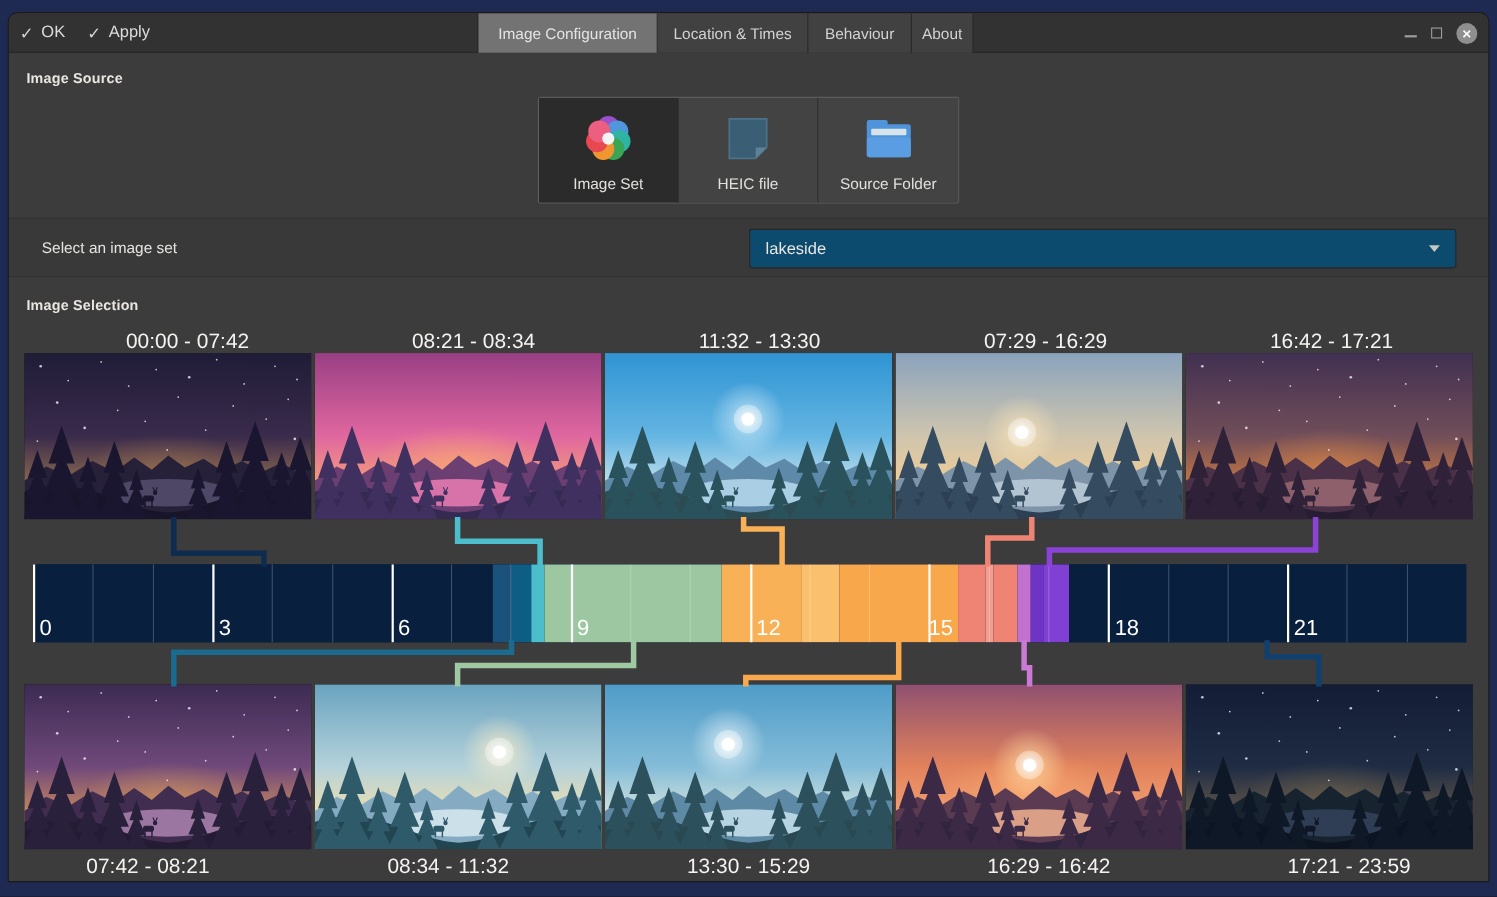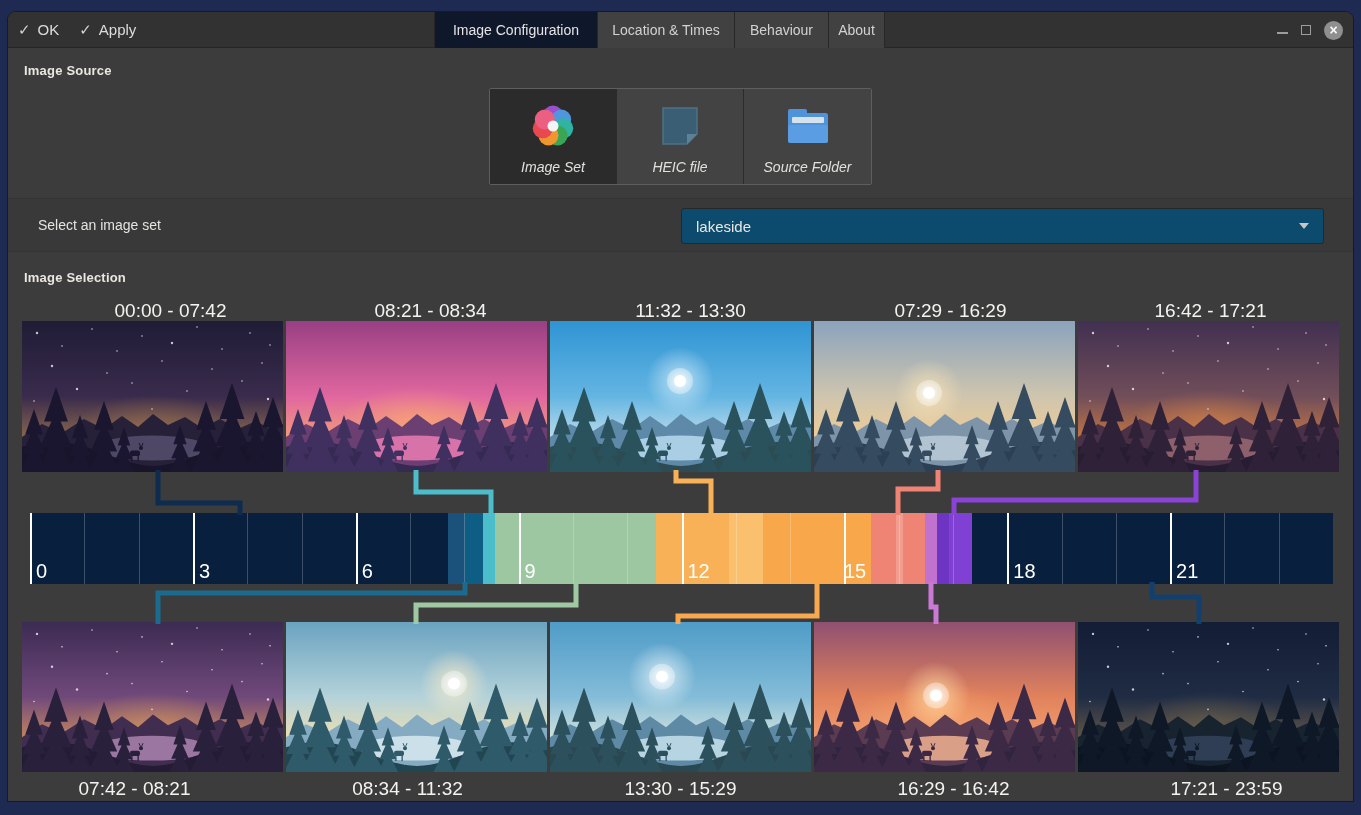--- a/index.html
+++ b/index.html
@@ -11,30 +11,30 @@
   
   .titlebar{position:absolute;left:0;top:0;right:0;height:36px;background:#323232;
             border-bottom:1px solid #262626;display:flex;align-items:center;}
   .tb-btn{display:flex;align-items:center;gap:7px;background:transparent;border:none;color:#dcdcdc;
           font-size:15px;font-family:inherit;padding:0 10px;height:100%;cursor:default;}
   .tb-btn .check{font-size:15px;color:#d5d5d5;}
   #tabs{position:absolute;left:426px;top:0;height:36px;display:flex;border-left:1px solid #272727;border-right:1px solid #272727;}
   .tab{height:100%;display:flex;align-items:center;justify-content:center;font-size:14px;color:#d2d2d2;
        background:#414141;border-right:1px solid #272727;padding:0 2px;}
   .tab:last-child{border-right:none;}
-  .tab.active{background:#0f172a;color:#e4e4e4;}
+  .tab.active{background:#737373;color:#e4e4e4;}
   .controls{position:absolute;right:10px;top:0;height:36px;display:flex;align-items:center;gap:13px;}
   .ctl-min{width:11px;height:2px;background:#9d9d9d;margin-top:6px;}
   .ctl-max{width:10px;height:10px;border:1.5px solid #9d9d9d;}
   .ctl-close{width:19px;height:19px;border-radius:50%;background:#8f8f8f;color:#fafafa;display:flex;
              align-items:center;justify-content:center;font-size:14px;font-weight:bold;line-height:1;}
   
   .section-heading{position:absolute;left:16px;font-size:13px;font-weight:bold;color:#eae7e2;letter-spacing:.2px;}
   
-  #source-buttons{position:absolute;left:481px;top:76px;display:flex;border:1px solid #5e5e5e;border-radius:2px;font-style:italic;}
+  #source-buttons{position:absolute;left:481px;top:76px;display:flex;border:1px solid #5e5e5e;border-radius:2px;}
   .src-btn{width:127px;height:95px;background:#434343;border-right:1px solid #2b2b2b;display:flex;
            flex-direction:column;align-items:center;justify-content:flex-end;padding-bottom:9px;}
   .src-btn:last-child{border-right:none;}
   .src-btn.selected{background:#2b2b2b;}
   .src-btn .icn{width:48px;height:48px;margin-bottom:9px;}
   .src-btn .lbl{font-size:14px;color:#e2e0dc;}
   
   .select-row{position:absolute;left:0;right:0;top:186px;height:54px;background:#393939;
               border-top:1px solid #333;border-bottom:1px solid #343434;}
   .select-label{position:absolute;left:30px;top:0;height:100%;display:flex;align-items:center;

